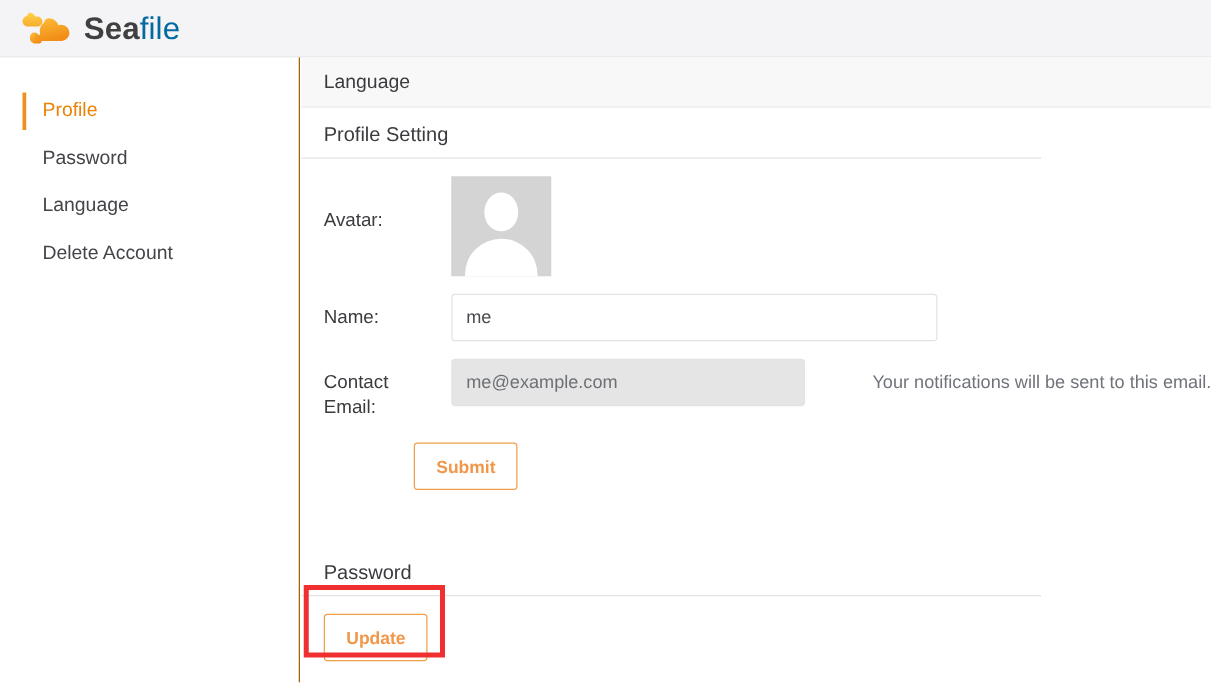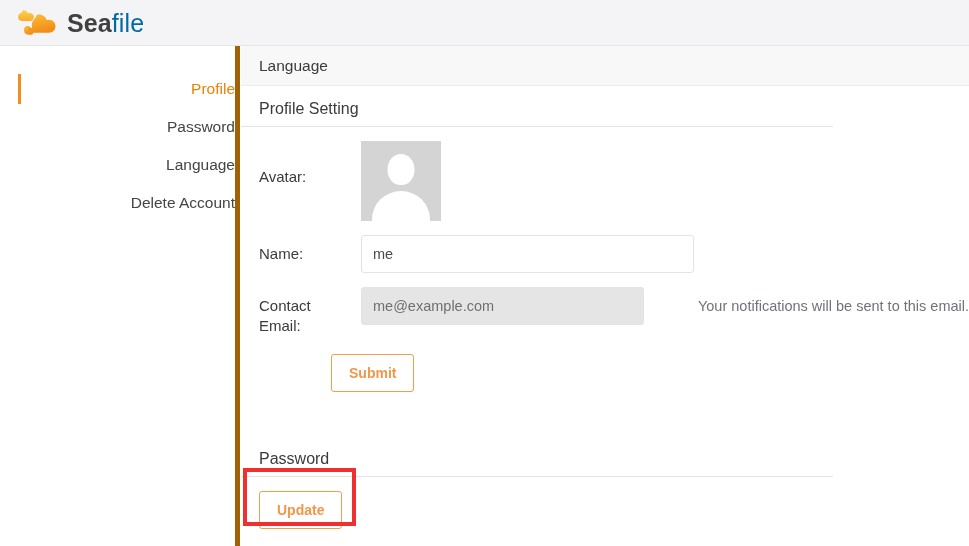--- a/index.html
+++ b/index.html
@@ -49,23 +49,22 @@
   #logo-text .sea { color: #404040; font-weight: bold; }
   #logo-text .file { color: #0369a1; font-weight: normal; }
 
   
   #sidebar {
     position: absolute;
     left: 0; top: 46px;
     width: 240px;
     height: 500px;
     background: #ffffff;
-    border-right: 5px solid #a16207;
+    border-right: 1px solid #a16207;
     padding-top: 24px;
-    text-align: right;
   }
   .side-item {
     position: relative;
     height: 38px;
     line-height: 38px;
     padding-left: 34px;
     font-size: 15.5px;
     color: #444449;
     cursor: pointer;
     white-space: nowrap;
@@ -157,21 +156,21 @@
     left: 50%;
     top: 50px;
     transform: translateX(-50%);
     width: 58px;
     height: 46px;
     background: #ffffff;
     border-radius: 50% 50% 0 0 / 62% 62% 0 0;
   }
 
   .text-input {
-    width: 333px;
+    width: 389px;
     height: 38px;
     border: 1px solid #e1e3e6;
     border-radius: 3px;
     background: #ffffff;
     font-family: "Liberation Sans", sans-serif;
     font-size: 14.5px;
     color: #4a4a4f;
     padding: 0 11px;
     outline: none;
   }

